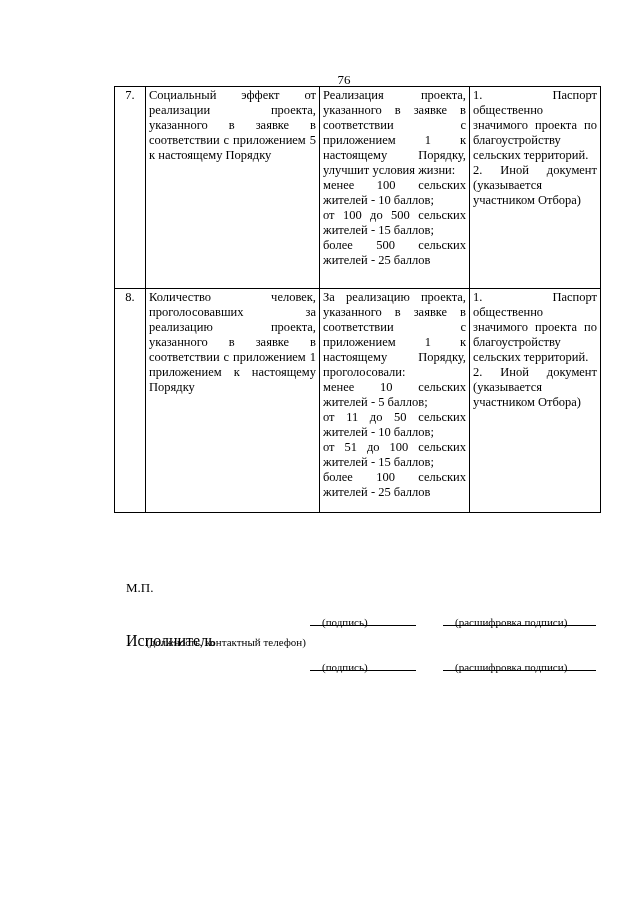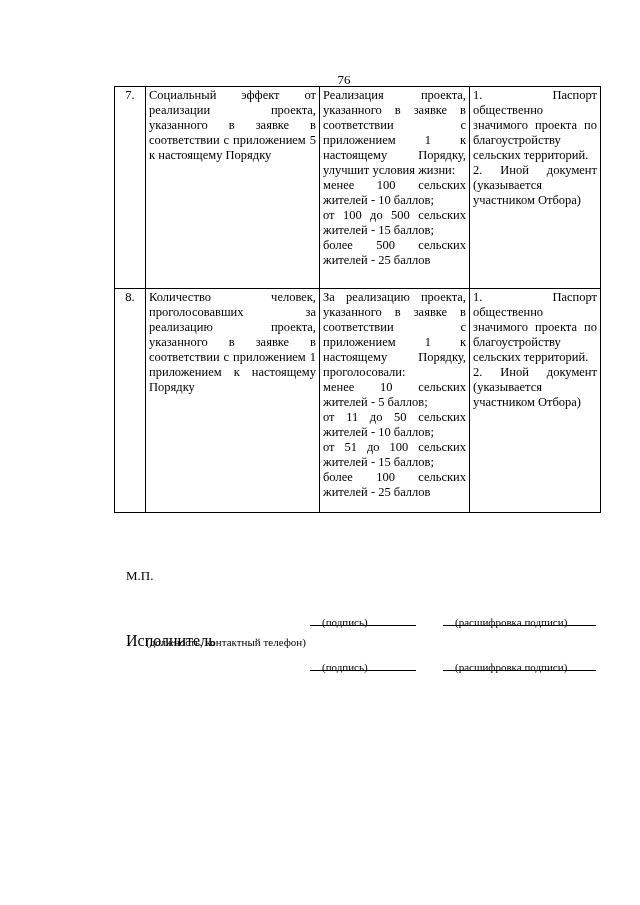--- a/index.html
+++ b/index.html
@@ -46,21 +46,21 @@
   td.row8-pad { height: 224px; }
 
   .sig-head {
     position: absolute;
     left: 90px; top: 508px;
     font-size: 13px; line-height: 15.5px;
     white-space: pre-line;
   }
   .mp {
     position: absolute;
-    left: 90px; top: 532px;
+    left: 90px; top: 544px;
     font-size: 13px;
   }
   .sig-line {
     position: absolute;
     border-bottom: 1px solid #000;
     height: 1px;
   }
   .line1a { left: 286px; top: 577px; width: 106px; }
   .line1b { left: 419px; top: 577px; width: 153px; }
   .line2a { left: 286px; top: 622px; width: 106px; }

